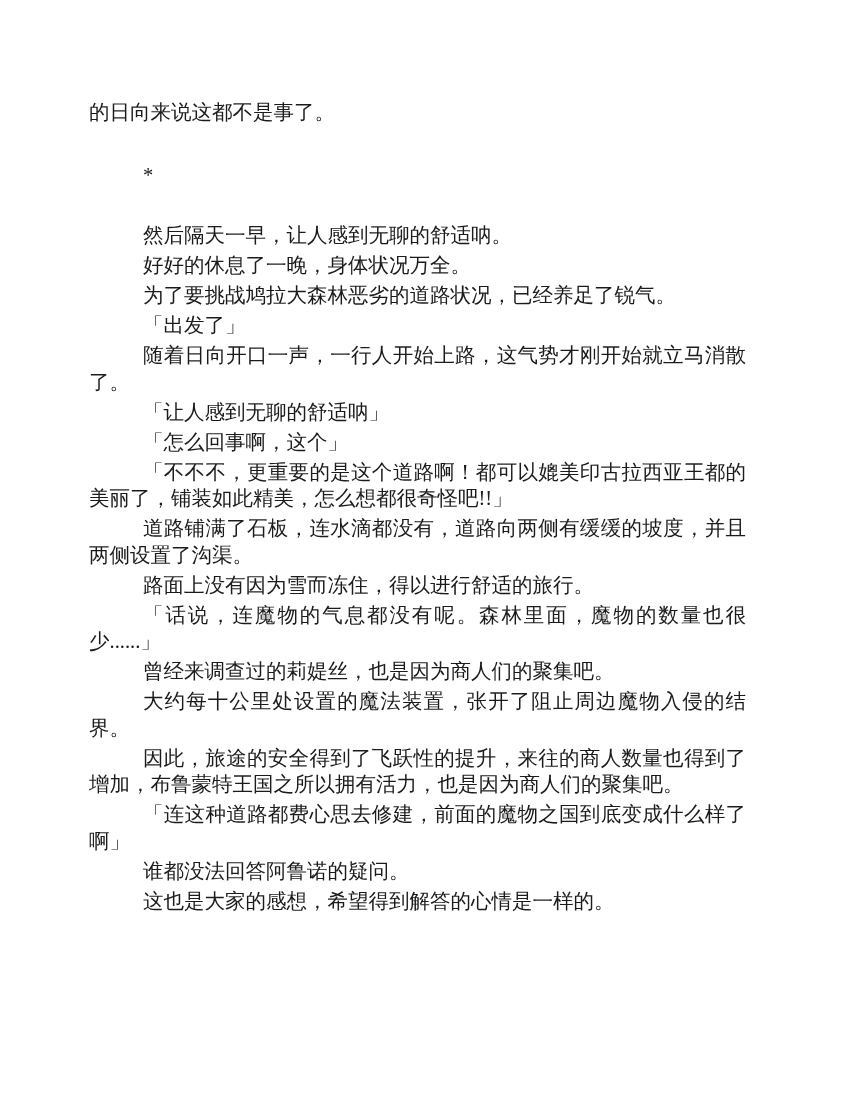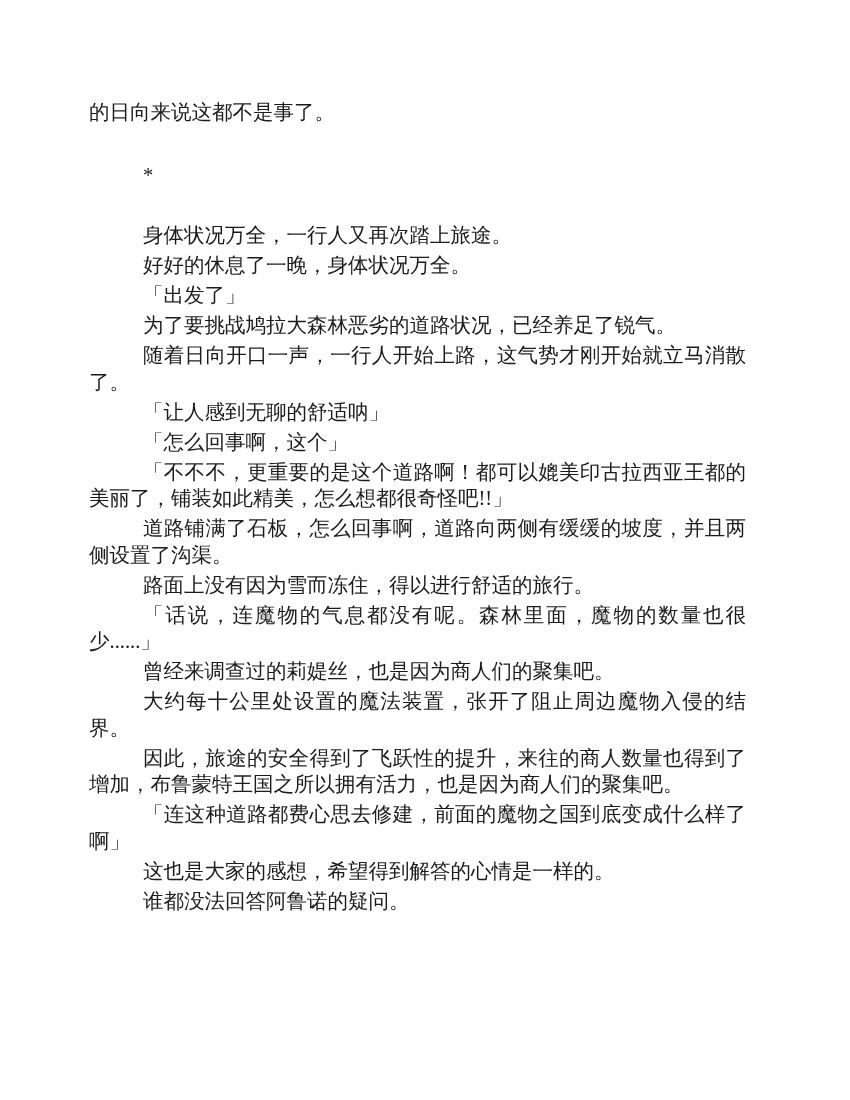--- a/index.html
+++ b/index.html
@@ -34,30 +34,30 @@
     margin: 36px 0 34px 0;
     text-align: left;
   }
 </style>
 </head>
 <body>
 
 <div class="page">
   <p class="para no-indent">的日向来说这都不是事了。</p>
   <p class="para separator">*</p>
-  <p class="para">身体状况万全，一行人又再次踏上旅途。</p>
+  <p class="para">然后隔天一早，让人感到无聊的舒适呐。</p>
   <p class="para">好好的休息了一晚，身体状况万全。</p>
+  <p class="para">为了要挑战鸠拉大森林恶劣的道路状况，已经养足了锐气。</p>
   <p class="para">「出发了」</p>
-  <p class="para">为了要挑战鸠拉大森林恶劣的道路状况，已经养足了锐气。</p>
   <p class="para">随着日向开口一声，一行人开始上路，这气势才刚开始就立马消散了。</p>
   <p class="para">「让人感到无聊的舒适呐」</p>
   <p class="para">「怎么回事啊，这个」</p>
   <p class="para">「不不不，更重要的是这个道路啊！都可以媲美印古拉西亚王都的美丽了，铺装如此精美，怎么想都很奇怪吧!!」</p>
-  <p class="para">道路铺满了石板，怎么回事啊，道路向两侧有缓缓的坡度，并且两侧设置了沟渠。</p>
+  <p class="para">道路铺满了石板，连水滴都没有，道路向两侧有缓缓的坡度，并且两侧设置了沟渠。</p>
   <p class="para">路面上没有因为雪而冻住，得以进行舒适的旅行。</p>
   <p class="para">「话说，连魔物的气息都没有呢。森林里面，魔物的数量也很少......」</p>
   <p class="para">曾经来调查过的莉媞丝，也是因为商人们的聚集吧。</p>
   <p class="para">大约每十公里处设置的魔法装置，张开了阻止周边魔物入侵的结界。</p>
   <p class="para">因此，旅途的安全得到了飞跃性的提升，来往的商人数量也得到了增加，布鲁蒙特王国之所以拥有活力，也是因为商人们的聚集吧。</p>
   <p class="para">「连这种道路都费心思去修建，前面的魔物之国到底变成什么样了啊」</p>
+  <p class="para">谁都没法回答阿鲁诺的疑问。</p>
   <p class="para">这也是大家的感想，希望得到解答的心情是一样的。</p>
-  <p class="para">谁都没法回答阿鲁诺的疑问。</p>
 </div>
 
 </body></html>

